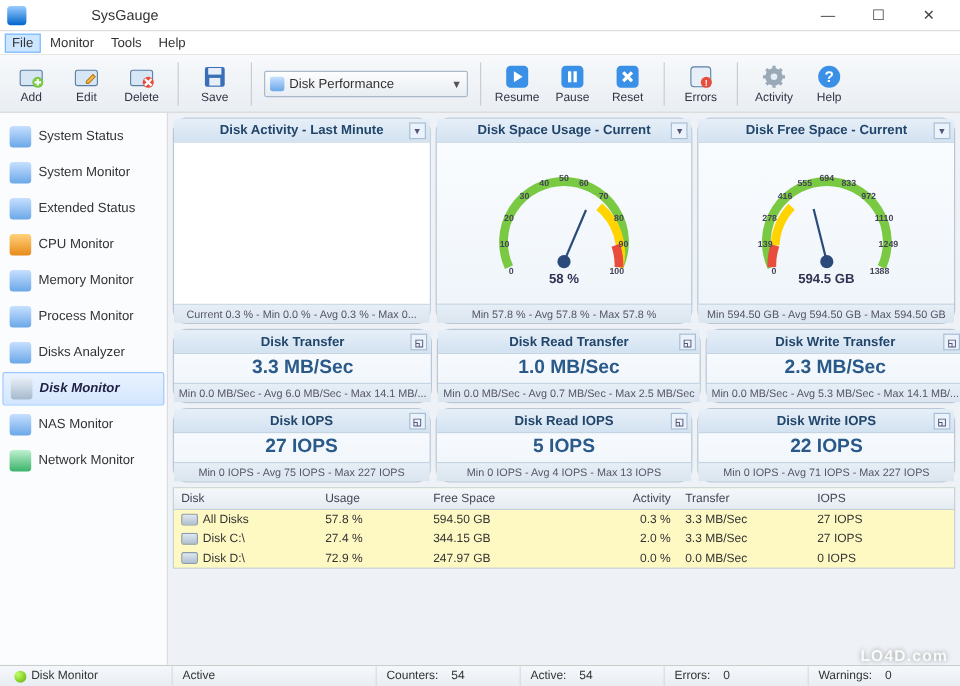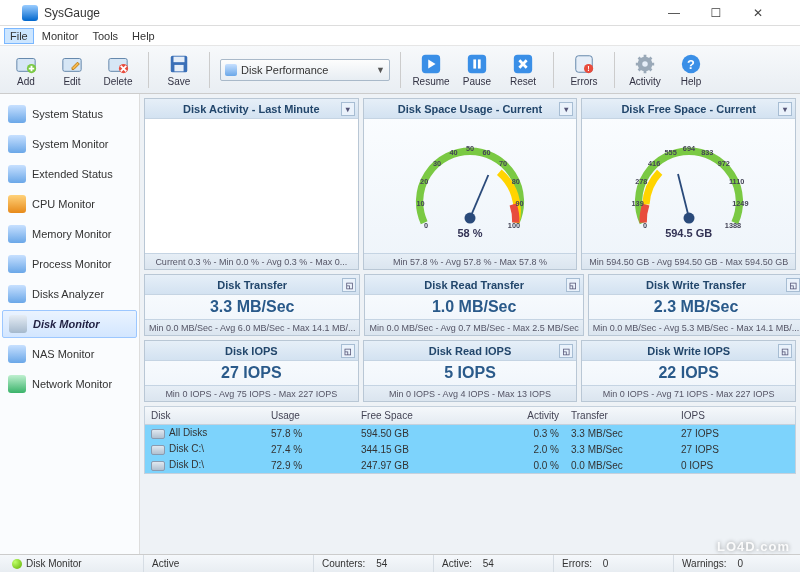--- a/index.html
+++ b/index.html
@@ -1,17 +1,17 @@
 <!DOCTYPE html>
 <html><head>
 <meta charset="utf-8">
 <style>
   * { box-sizing: border-box; margin: 0; padding: 0; font-family: "Segoe UI", Tahoma, sans-serif; }
   body { width: 800px; height: 572px; background: #fff; font-size: 11px; color: #333; overflow: hidden; position: relative; }
-  .titlebar { height: 26px; display:flex; align-items:center; padding: 0 22px; border-bottom:1px solid #ddd; }
+  .titlebar { height: 26px; display:flex; align-items:center; padding: 0 6px; border-bottom:1px solid #ddd;gap:48px; }
   .titlebar .icon-app { width:16px; height:16px; background:linear-gradient(#9cf,#06c); border-radius:3px; margin-right:6px; }
   .titlebar .title { flex:1; font-size:12px; }
   .winbtns { display:flex; gap:2px; }
   .winbtn { width:40px; height:20px; display:flex; align-items:center; justify-content:center; font-size:12px; color:#444; }
   .menubar { height:20px; display:flex; align-items:center; padding:0 4px; gap:2px; font-size:11px; border-bottom:1px solid #e6e6e6;}
   .menuitem { padding:2px 6px; }
   .menuitem.active { background:#cde6ff; border:1px solid #7ab7ff; padding:1px 5px; }
   .toolbar { height:48px; display:flex; align-items:center; padding:2px 6px; gap:8px; background:linear-gradient(#f7f9fb,#e9eef3); border-bottom:1px solid #ccc; }
   .tbgroup { display:flex; gap:6px; align-items:center; }
   .tbsep { width:1px; height:36px; background:#ccc; margin:0 2px;}
@@ -20,32 +20,32 @@
   .tbbtn span { font-size:10px; color:#334; }
   .dropdown { display:flex; align-items:center; height:22px; width:170px; background:linear-gradient(#fdfdfd,#e7edf3); border:1px solid #a9b9c9; border-radius:2px; padding:0 4px; gap:4px; font-size:11px;}
   .dropdown .chev { margin-left:auto; font-size:9px; color:#555;}
   .mainarea { display:flex; height:460px; }
   .sidebar { width:140px; border-right:1px solid #ddd; background:#fafcfe; padding:4px 2px; overflow:hidden;}
   .side-item { display:flex; align-items:center; gap:6px; height:28px; padding:0 6px; font-size:11px; border-radius:2px; margin:2px 0;}
   .side-item.selected { background:linear-gradient(#eaf3ff,#d3e6ff); border:1px solid #9cc7ff; font-weight:bold; font-style:italic; color:#224;}
   .side-ico { width:18px; height:18px; border-radius:3px; background:linear-gradient(#c7e0ff,#6aa7e8); flex-shrink:0; position:relative;}
   .content { flex:1; padding:4px; background:#eef2f6; display:flex; flex-direction:column; gap:4px; overflow:hidden;}
   .panelrow { display:flex; gap:4px; }
-  .panel { flex:1; background:linear-gradient(#fbfdff,#eef4fa); border:1px solid #b9c7d5; border-radius:0; display:flex; flex-direction:column; position:relative;}
+  .panel { flex:1; background:linear-gradient(#fbfdff,#eef4fa); border:1px solid #b9c7d5; border-radius:12px; display:flex; flex-direction:column; position:relative;}
   .panel-hdr { height:20px; display:flex; align-items:center; justify-content:center; font-size:11px; font-weight:bold; color:#22466b; background:linear-gradient(#e6eff8,#d3e2f1); border-bottom:1px solid #c5d4e3; position:relative;}
   .panel-hdr .popbtn { position:absolute; right:3px; top:3px; width:14px; height:14px; background:#eaf2fb; border:1px solid #a7bdd3; font-size:8px; display:flex; align-items:center; justify-content:center; color:#557;}
   .panel-body { flex:1; display:flex; align-items:center; justify-content:center; font-size:16px; font-weight:bold; color:#2a5a8a; position:relative;}
   .panel-foot { height:16px; font-size:9px; color:#556; padding:0 4px; display:flex; align-items:center; justify-content:center; background:linear-gradient(#e6eef6,#dbe5ef); border-top:1px solid #c5d4e3; white-space:nowrap; overflow:hidden; text-overflow:ellipsis;}
   .tall { height:172px; }
   .short { height:62px; }
   .gauge { width:150px; height:110px; position:relative; }
   .gauge svg { width:100%; height:100%; }
   .gauge-val { position:absolute; bottom:2px; left:0; right:0; text-align:center; font-size:11px; font-weight:bold; color:#335;}
   .graph-area { width:100%; height:100%; background:#fff; position:relative; }
-  .datatable { background:#7dd3fc; border:1px solid #c5d1dd; font-size:10px; }
+  .datatable { background:#fef9c3; border:1px solid #c5d1dd; font-size:10px; }
   .datatable .thead { display:flex; background:linear-gradient(#f5f8fb,#e4ebf2); border-bottom:1px solid #c5d1dd; height:18px; align-items:center; font-weight:normal; color:#445;}
   .datatable .th, .datatable .td { padding:0 6px; overflow:hidden; white-space:nowrap; }
   .datatable .trow { display:flex; height:16px; align-items:center; }
   .col1{width:120px;} .col2{width:90px;} .col3{width:110px;} .col4{width:100px;text-align:right;} .col5{width:110px;} .col6{flex:1;}
   .disk-ico{ width:14px; height:10px; background:linear-gradient(#e0e8f0,#b0c0d0); border-radius:2px; display:inline-block; margin-right:4px; vertical-align:middle; border:1px solid #8a9bb0;}
   .statusbar { height:18px; border-top:1px solid #ccc; display:flex; align-items:center; font-size:10px; background:linear-gradient(#f5f8fb,#e8edf2); padding:0 4px; gap:0;}
   .status-cell { padding:0 8px; border-right:1px solid #d6dde4; height:100%; display:flex; align-items:center; gap:4px;}
   .status-dot { width:10px; height:10px; border-radius:50%; background:radial-gradient(circle at 30% 30%, #bfff6a, #5fae00);}
   .watermark { position:absolute; right:10px; bottom:18px; font-size:13px; font-weight:bold; color:rgba(255,255,255,0.9); text-shadow:0 0 4px rgba(0,0,0,0.4); letter-spacing:1px; pointer-events:none;}
   .svgico { width:22px; height:22px; }

